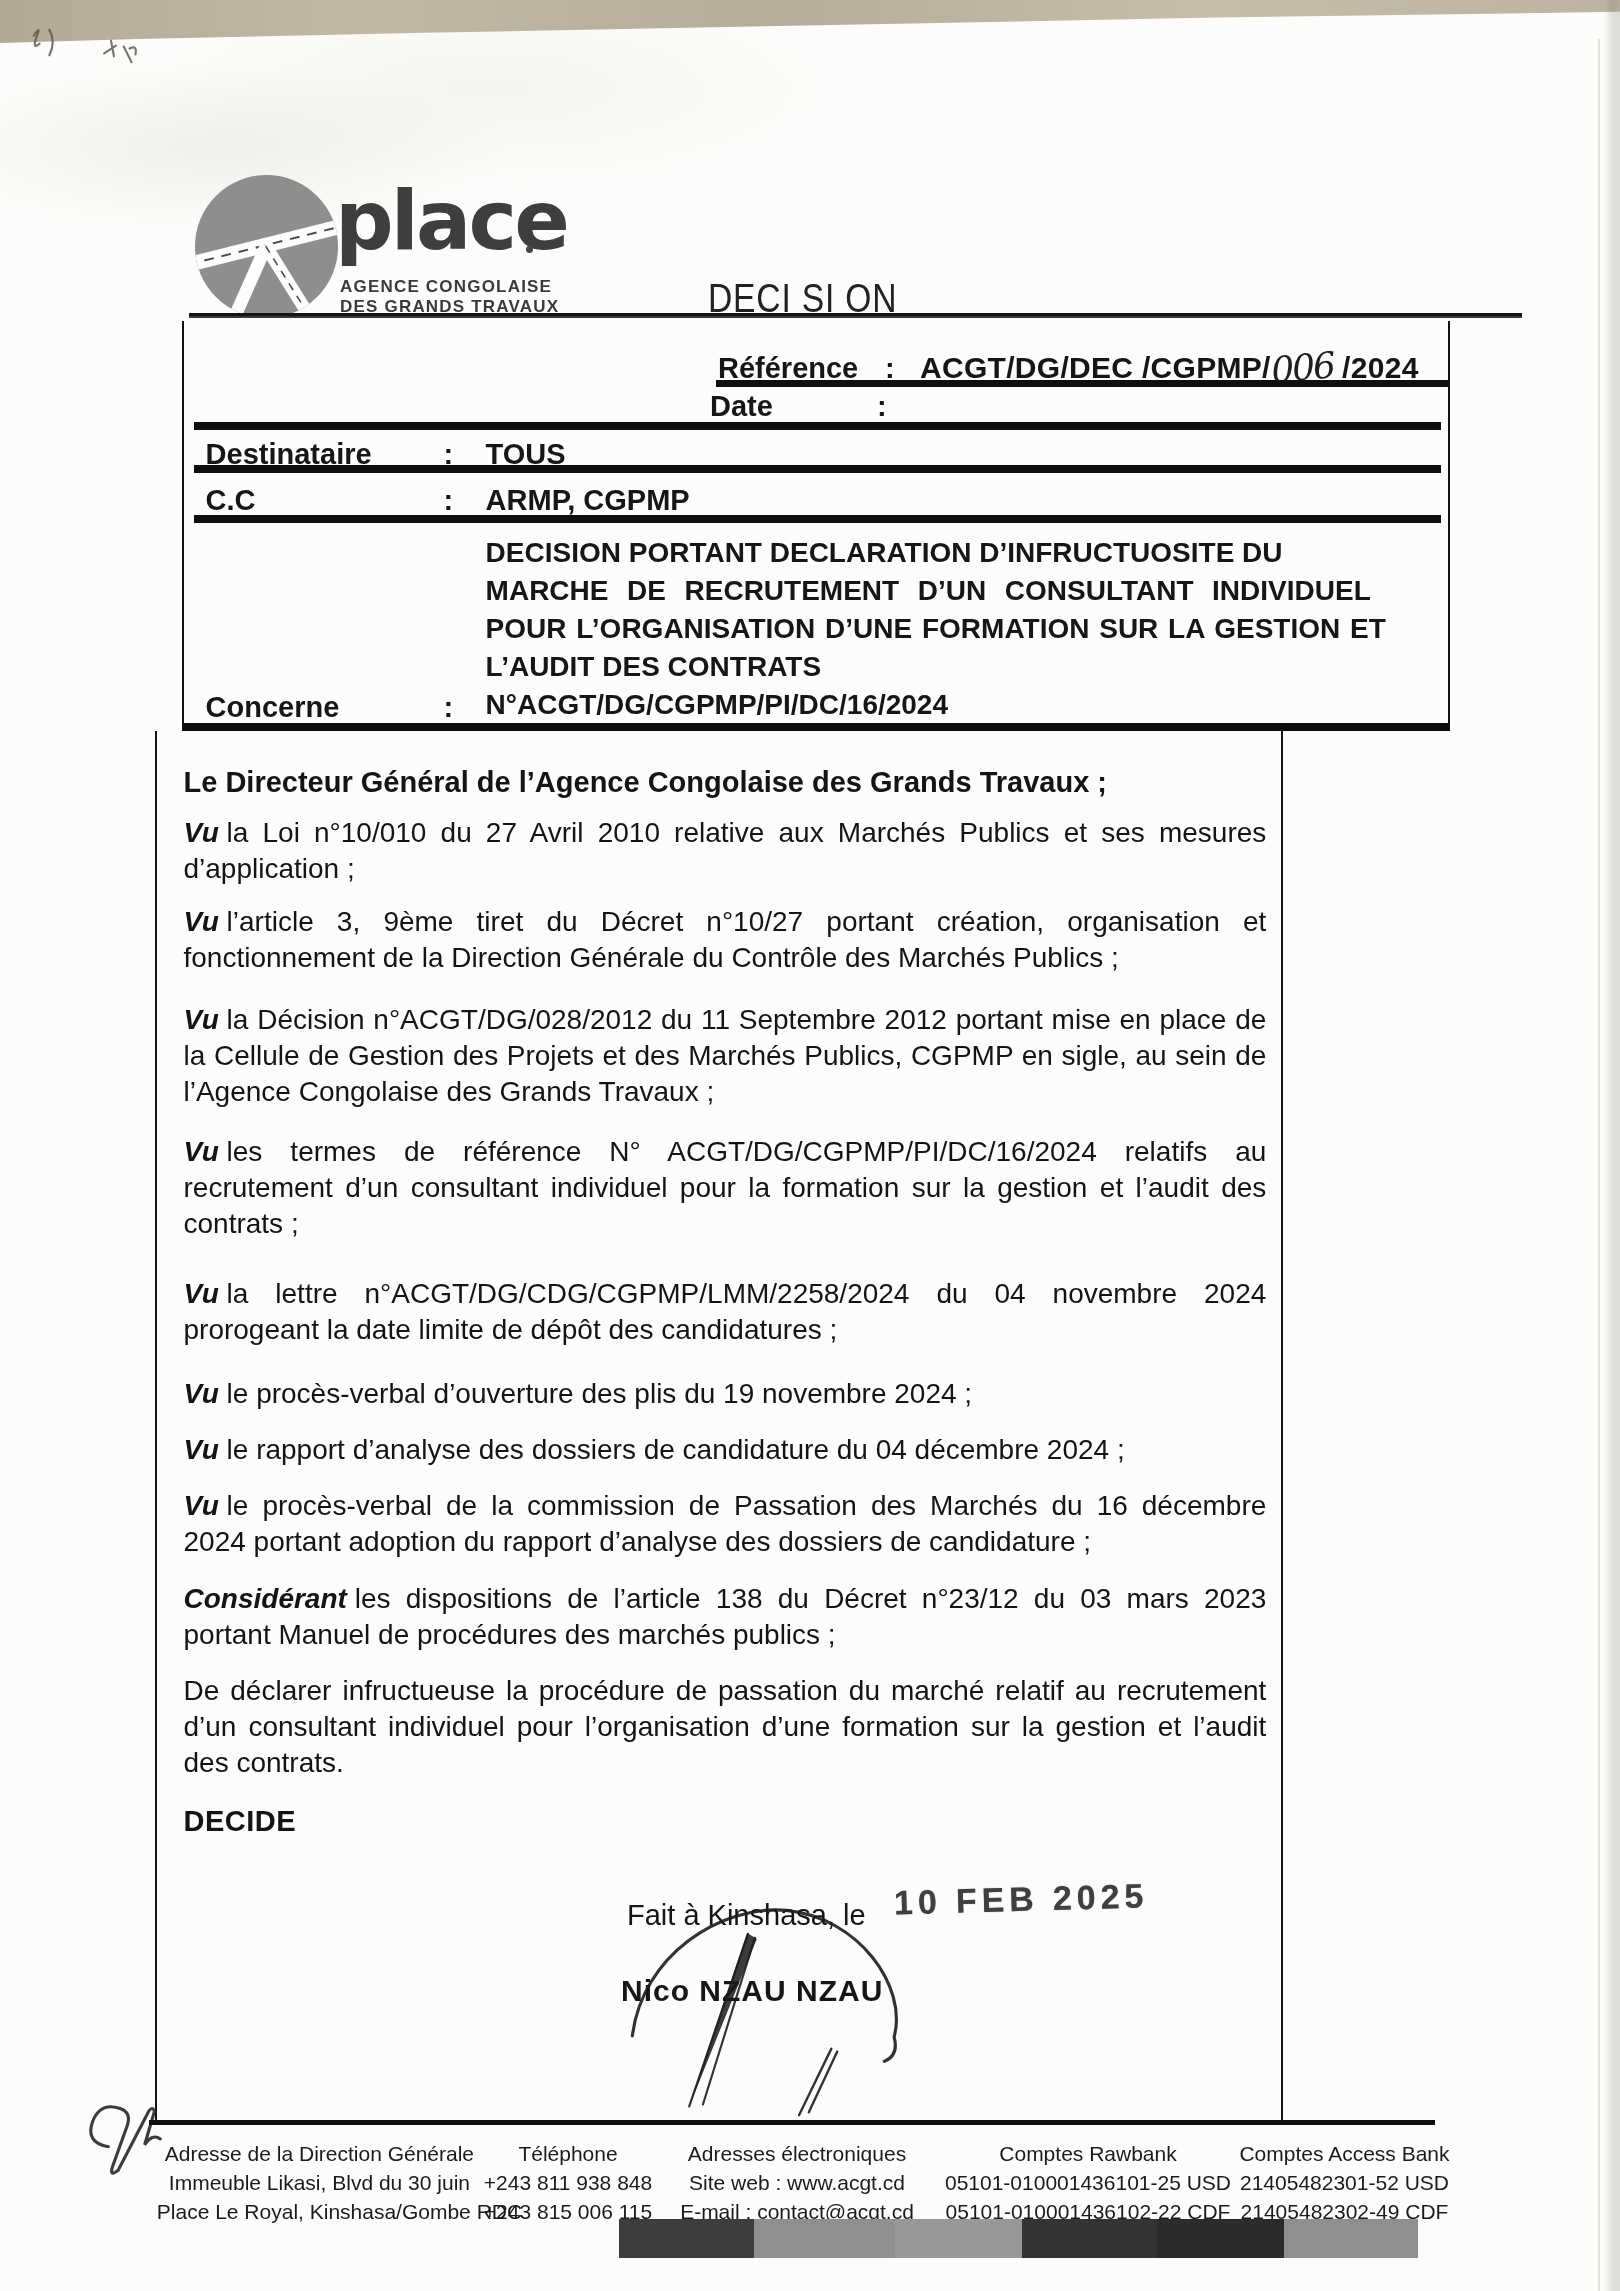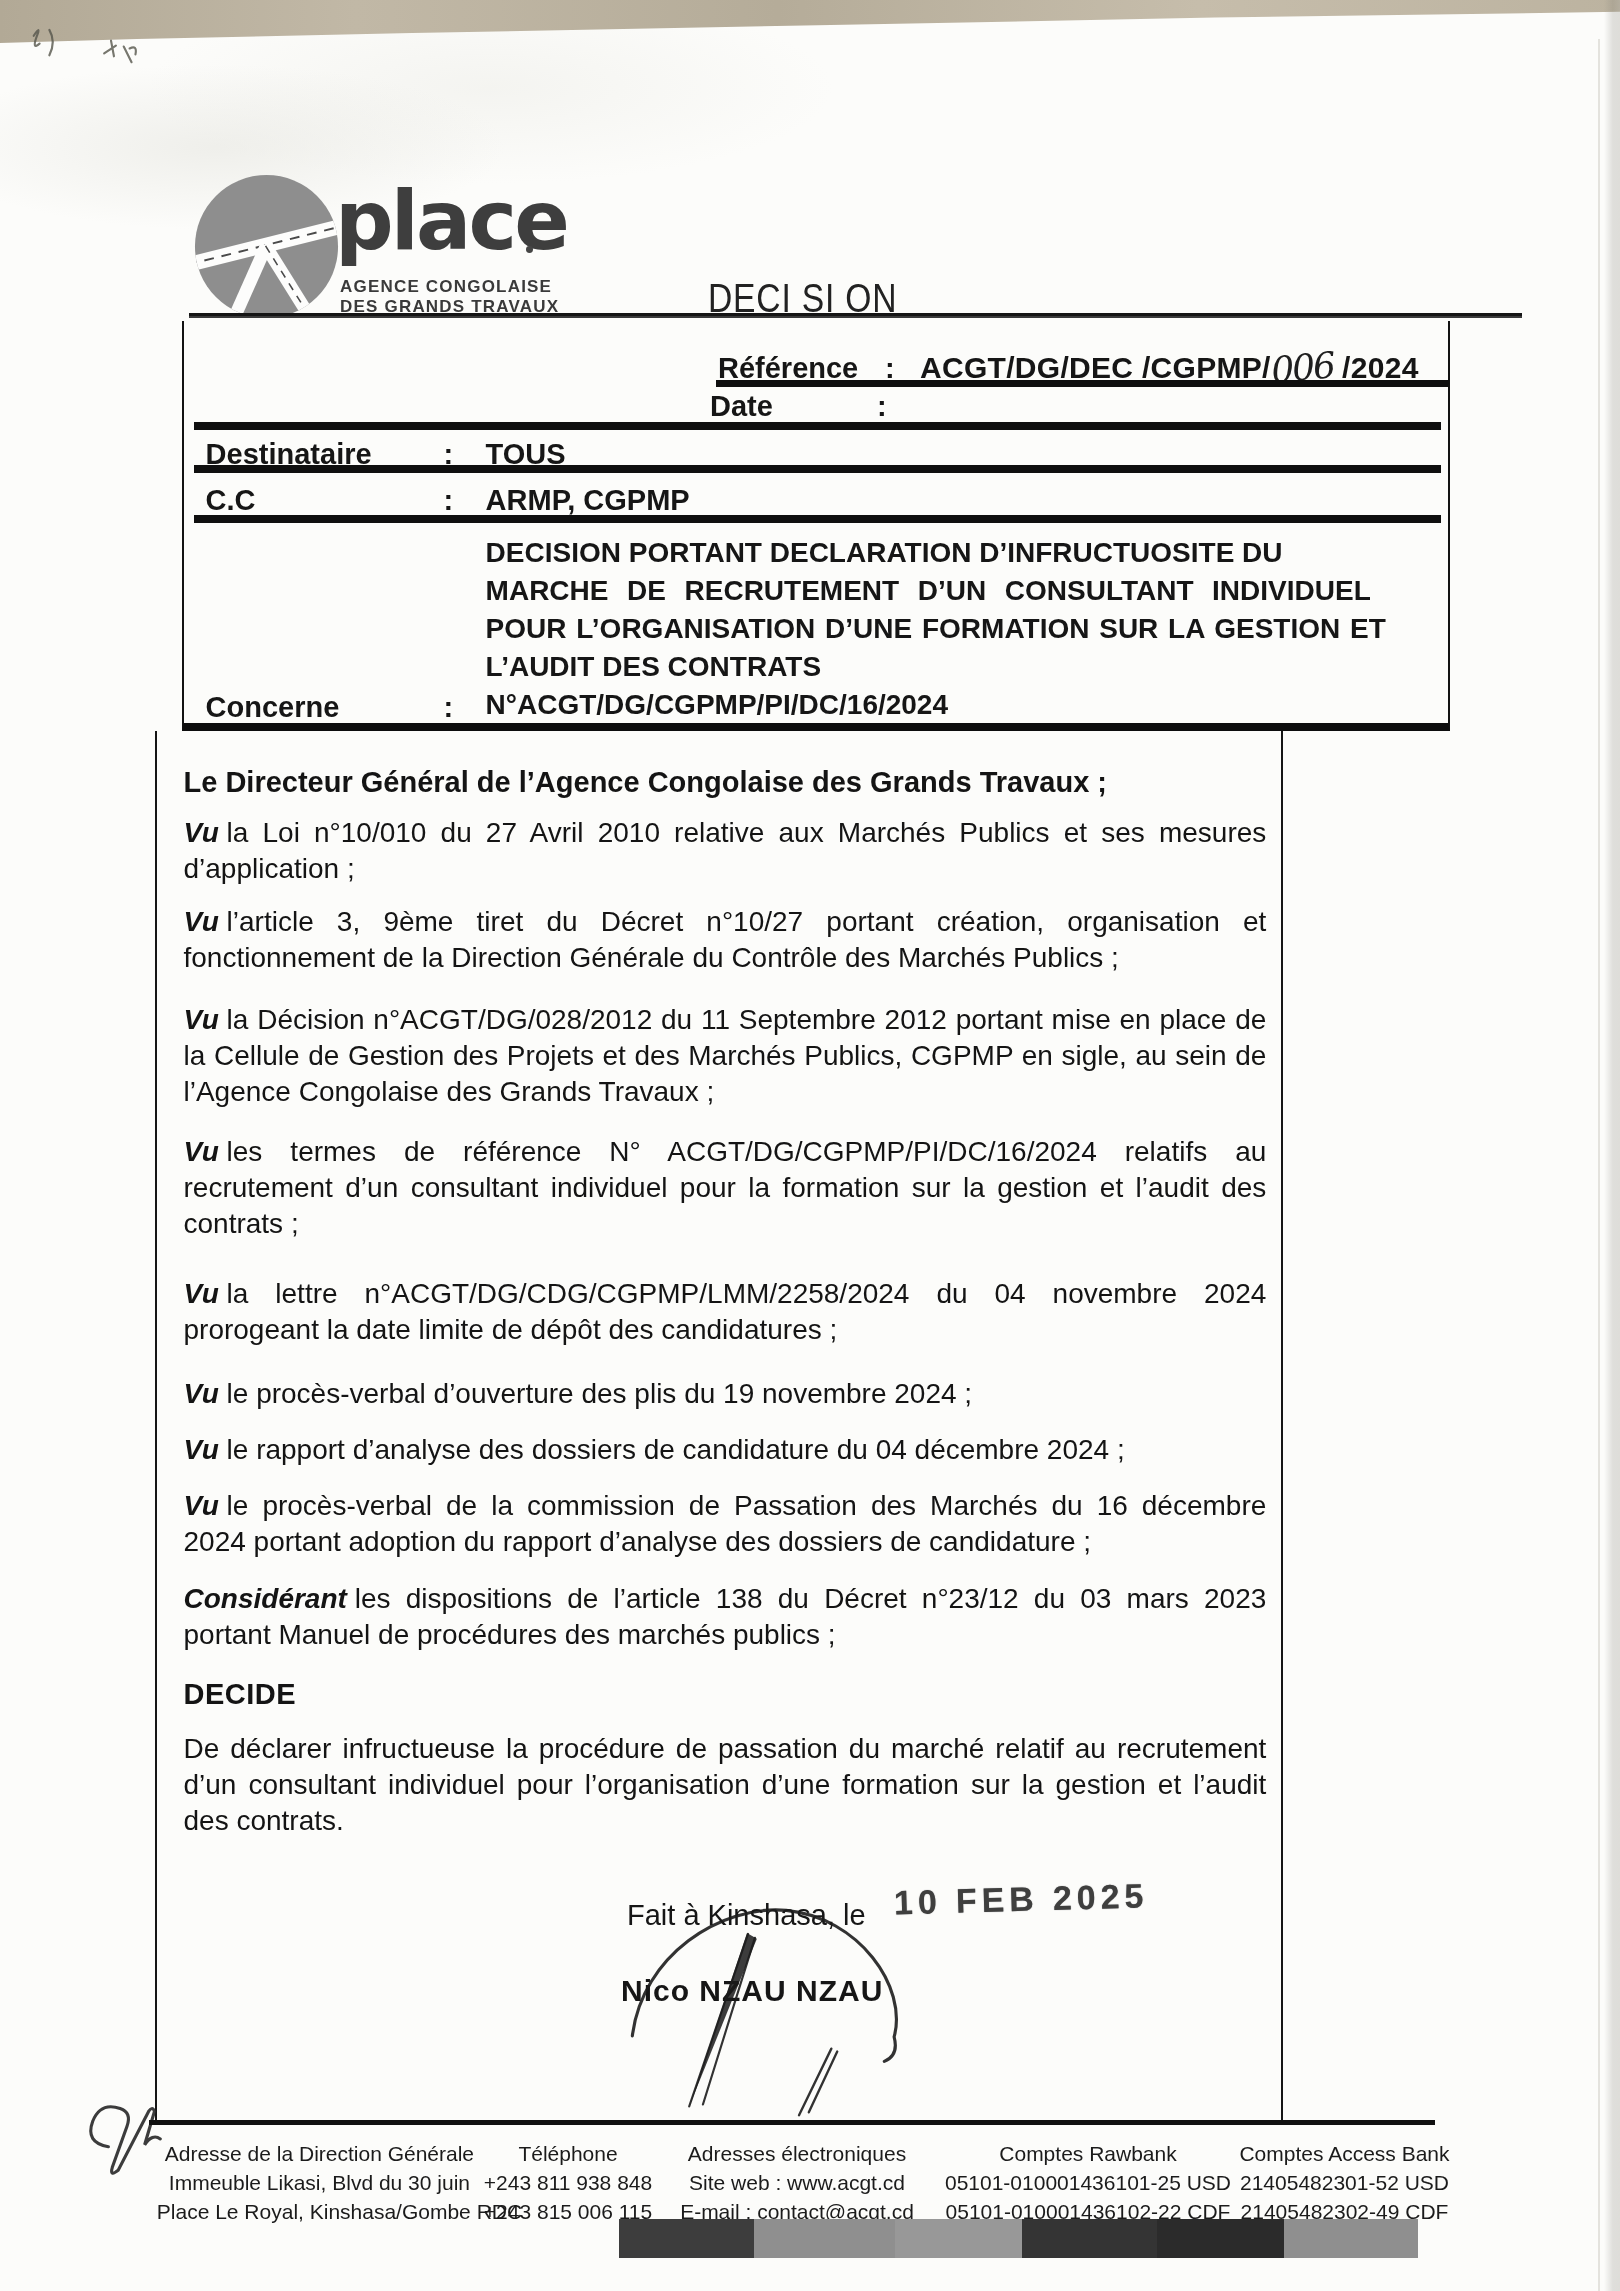--- a/index.html
+++ b/index.html
@@ -169,22 +169,22 @@
       <p class="para opening" style="margin-top:33px;">Le Directeur Général de l’Agence Congolaise des Grands Travaux ;</p>
       <p class="para" style="margin-top:14.7px;"><span class="lead">Vu</span><span>la Loi n°10/010 du 27 Avril 2010 relative aux Marchés Publics et ses mesures d’application ;</span></p>
       <p class="para" style="margin-top:17.6px;"><span class="lead">Vu</span><span>l’article 3, 9ème tiret du Décret n°10/27 portant création, organisation et fonctionnement de la Direction Générale du Contrôle des Marchés Publics ;</span></p>
       <p class="para" style="margin-top:25.5px;"><span class="lead">Vu</span><span>la Décision n°ACGT/DG/028/2012 du 11 Septembre 2012 portant mise en place de la Cellule de Gestion des Projets et des Marchés Publics, CGPMP en sigle, au sein de l’Agence Congolaise des Grands Travaux ;</span></p>
       <p class="para" style="margin-top:24.5px;"><span class="lead">Vu</span><span>les termes de référence N° ACGT/DG/CGPMP/PI/DC/16/2024 relatifs au recrutement d’un consultant individuel pour la formation sur la gestion et l’audit des contrats ;</span></p>
       <p class="para" style="margin-top:34px;"><span class="lead">Vu</span><span>la lettre n°ACGT/DG/CDG/CGPMP/LMM/2258/2024 du 04 novembre 2024 prorogeant la date limite de dépôt des candidatures ;</span></p>
       <p class="para" style="margin-top:28px;"><span class="lead">Vu</span><span>le procès-verbal d’ouverture des plis du 19 novembre 2024 ;</span></p>
       <p class="para" style="margin-top:19.6px;"><span class="lead">Vu</span><span>le rapport d’analyse des dossiers de candidature du 04 décembre 2024 ;</span></p>
       <p class="para" style="margin-top:20.6px;"><span class="lead">Vu</span><span>le procès-verbal de la commission de Passation des Marchés du 16 décembre 2024 portant adoption du rapport d’analyse des dossiers de candidature ;</span></p>
       <p class="para" style="margin-top:20.6px;"><span class="lead">Considérant</span><span>les dispositions de l’article 138 du Décret n°23/12 du 03 mars 2023 portant Manuel de procédures des marchés publics ;</span></p>
+      <p class="para" style="margin-top:19.6px;">De déclarer infructueuse la procédure de passation du marché relatif au recrutement d’un consultant individuel pour l’organisation d’une formation sur la gestion et l’audit des contrats.</p>
       <p class="para decide" style="margin-top:22.5px;">DECIDE</p>
-      <p class="para" style="margin-top:19.6px;">De déclarer infructueuse la procédure de passation du marché relatif au recrutement d’un consultant individuel pour l’organisation d’une formation sur la gestion et l’audit des contrats.</p>
     </div>
   </div>
 
   <div class="fait">Fait à Kinshasa, le</div>
   <div class="stamp">10 FEB 2025</div>
   <div class="signatory">Nico NZAU NZAU</div>
 
   <svg class="ink" style="left:549px; top:1877px;" width="451" height="255" viewBox="0 0 460 260">
     <g fill="none" stroke="#1c1c1c" stroke-linecap="round">
       <path d="M 85 162 C 95 80 175 28 242 34 C 316 41 366 112 352 163 q 5 19 -10 25" stroke-width="3.2" opacity=".9"></path>

